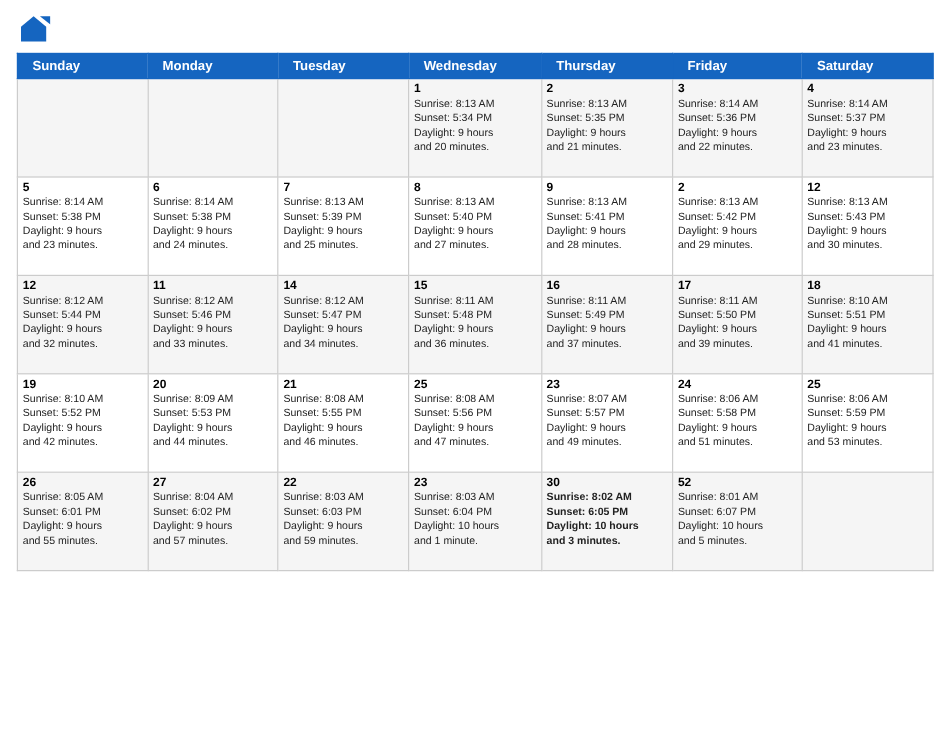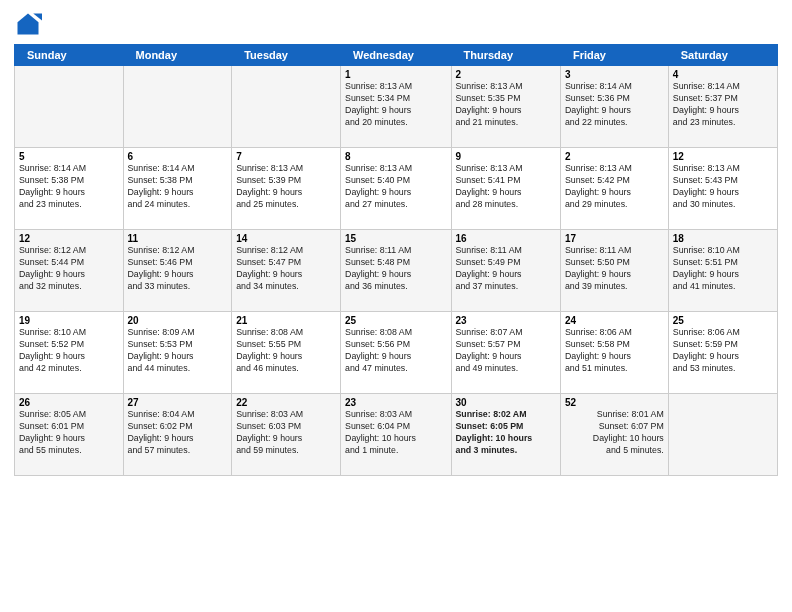--- a/index.html
+++ b/index.html
@@ -348,21 +348,21 @@
           </td>
           <td>
             <span class="day-num">30</span>
             <div class="day-info" style="white-space: pre-line; font-weight: bold;">Sunrise: 8:02 AM
 Sunset: 6:05 PM
 Daylight: 10 hours
 and 3 minutes.</div>
           </td>
           <td>
             <span class="day-num">52</span>
-            <div class="day-info" style="white-space: pre-line; text-align: right;">Sunrise: 8:01 AM
+            <div class="day-info" style="white-space: pre-line;">Sunrise: 8:01 AM
 Sunset: 6:07 PM
 Daylight: 10 hours
 and 5 minutes.</div>
           </td>
           <td class="empty-cell"></td>
         </tr>
       </tbody>
   </table>
 </div>
 

